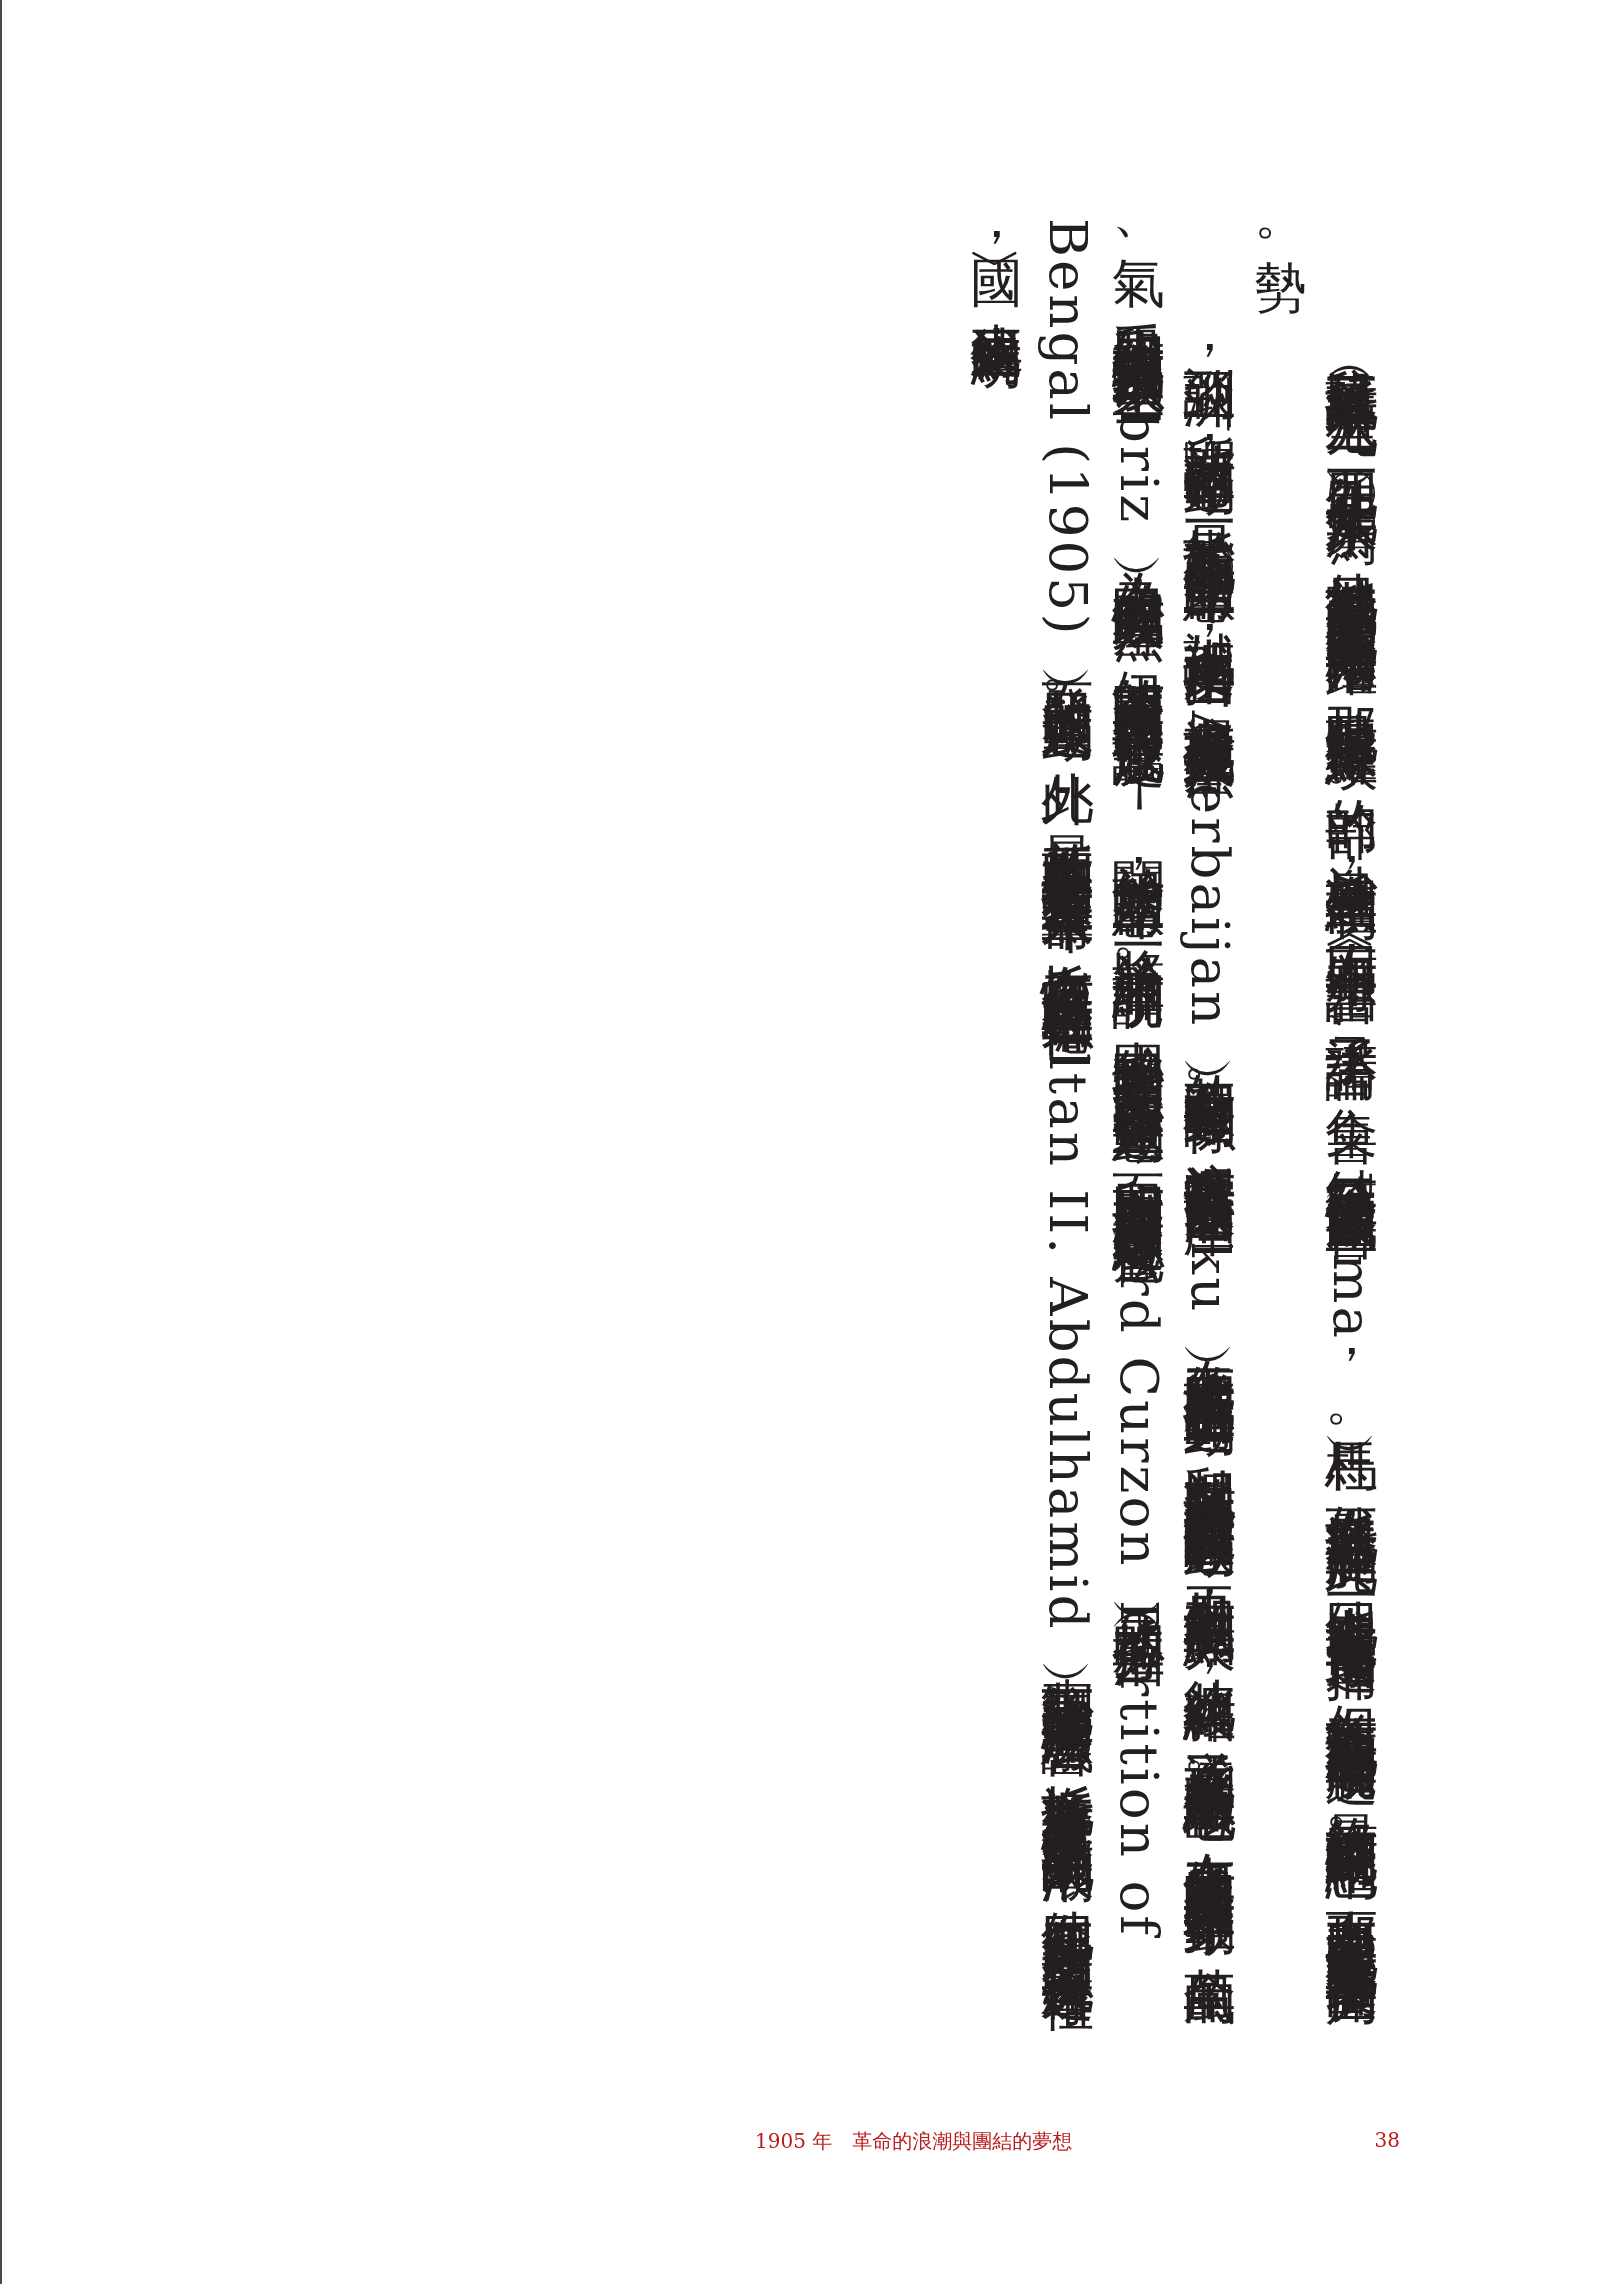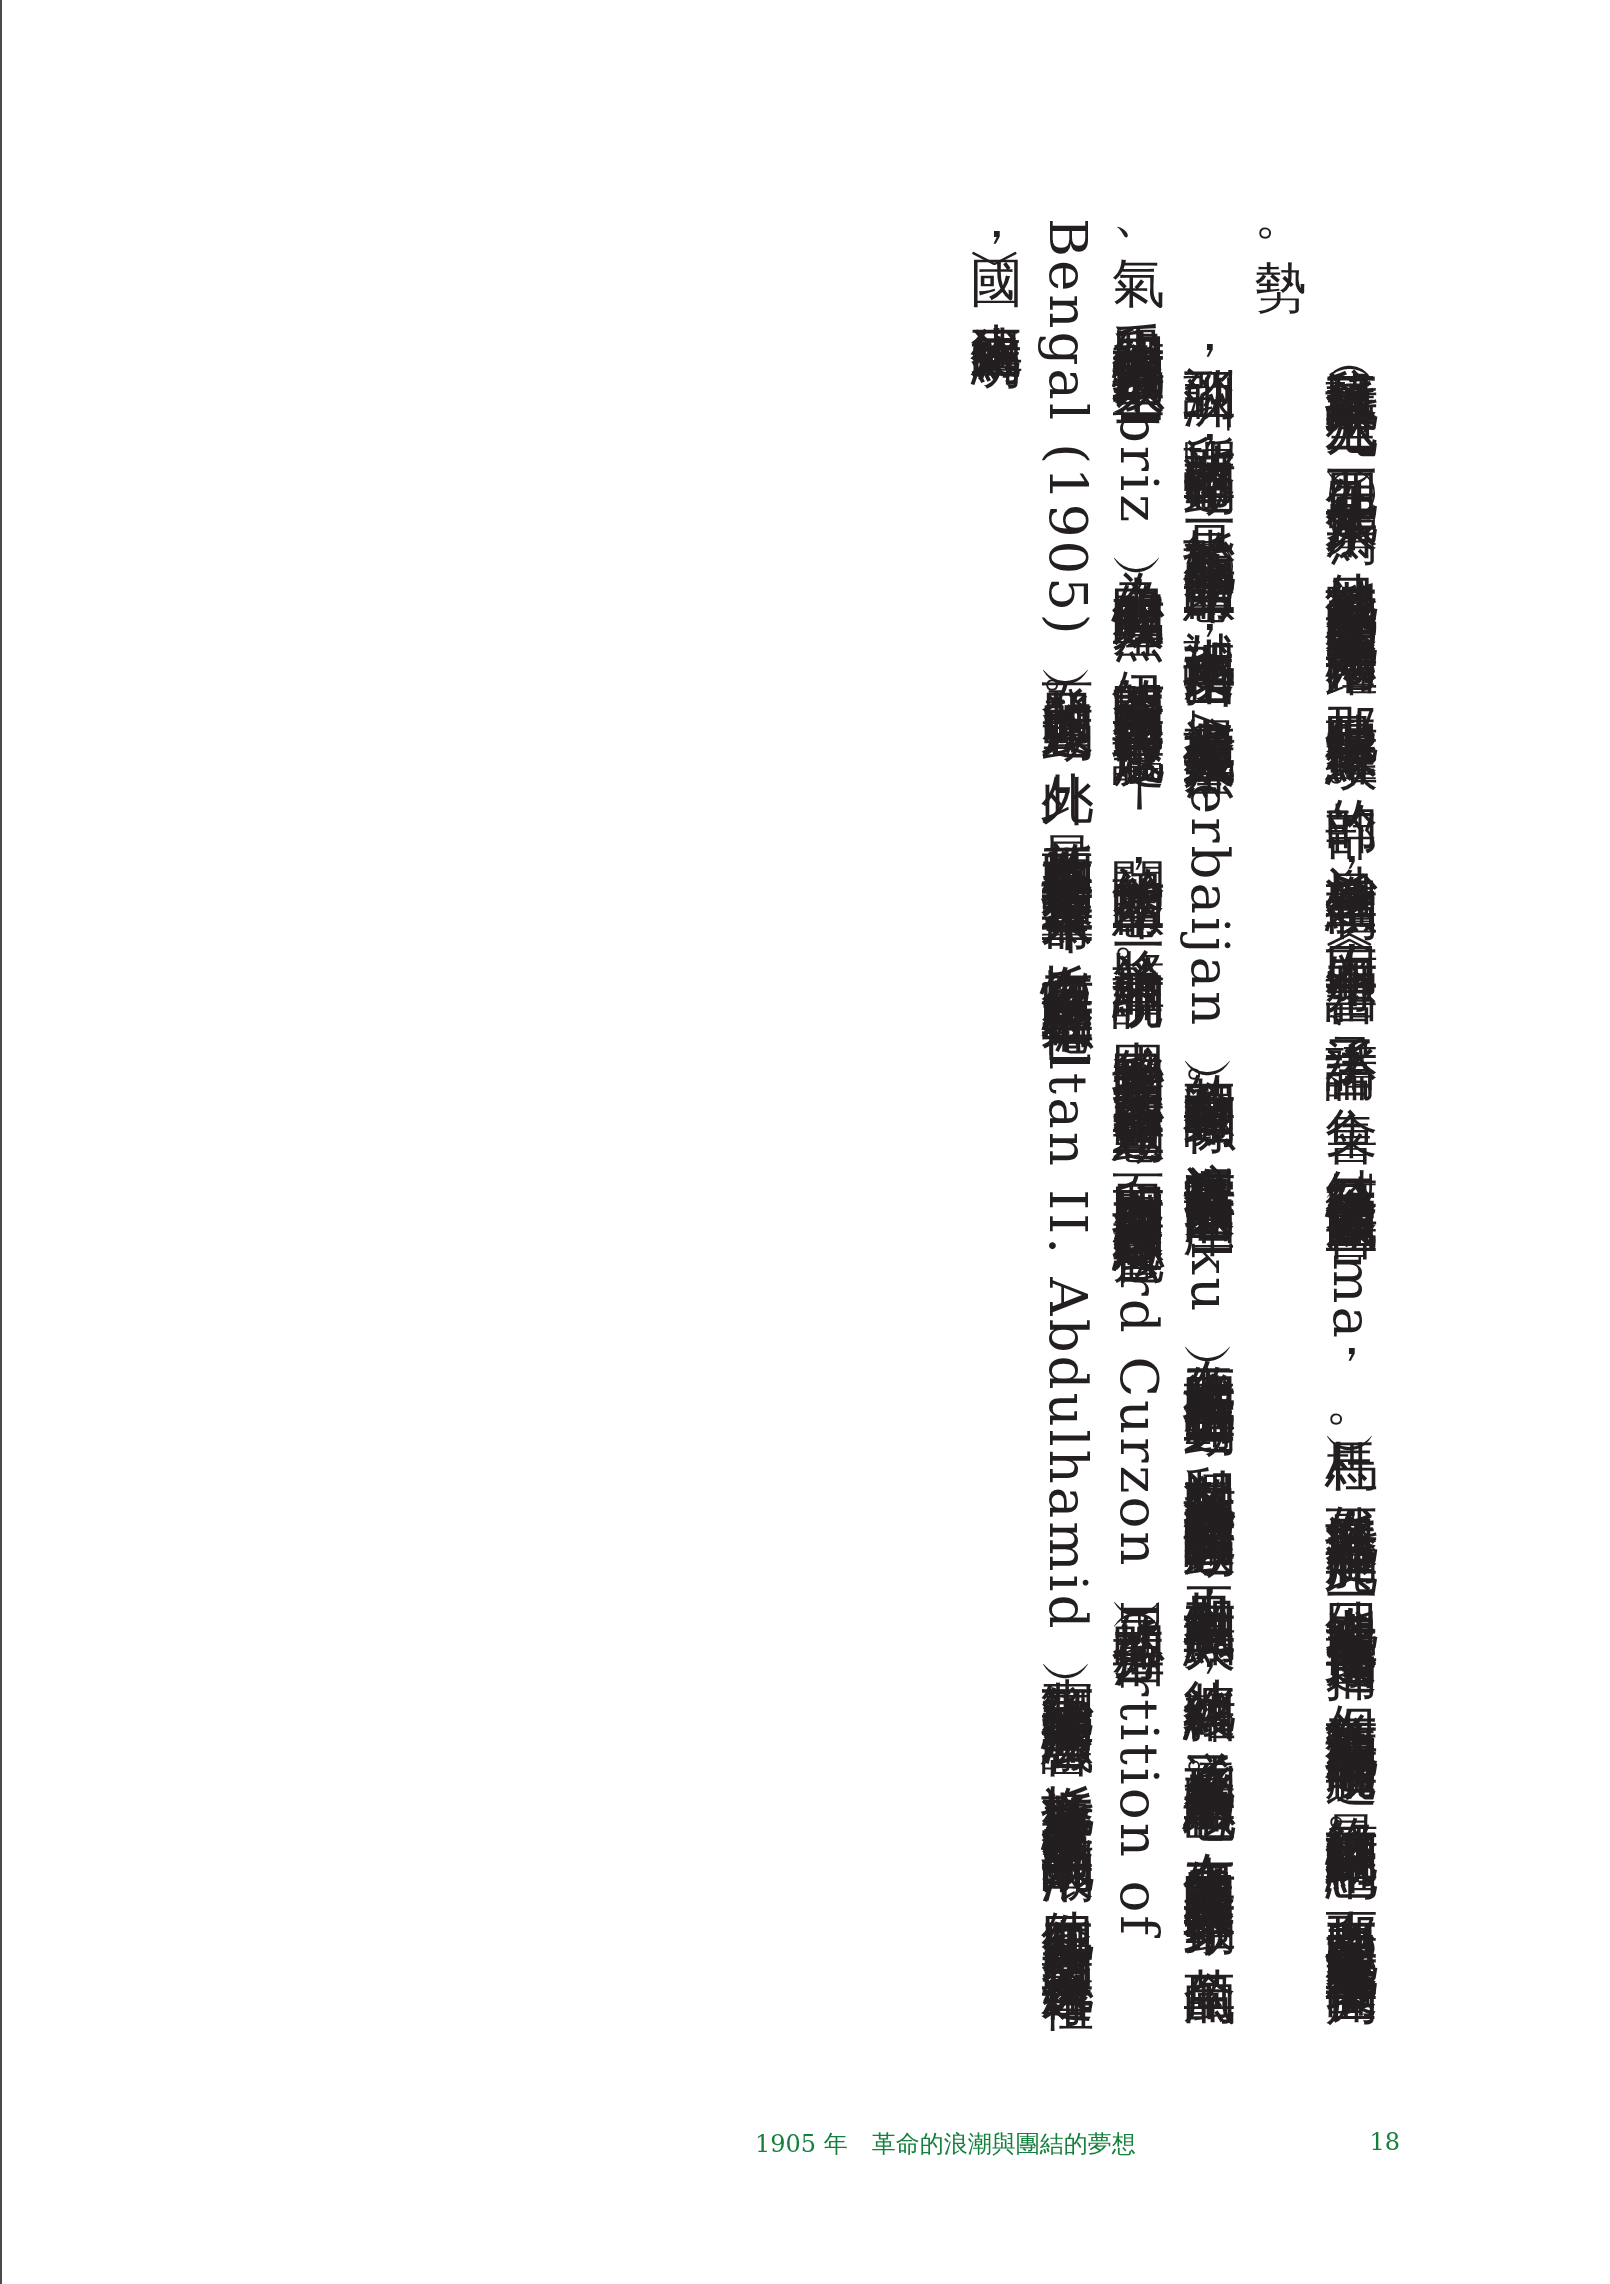--- a/index.html
+++ b/index.html
@@ -42,22 +42,22 @@
   .body-text p.indent {
     text-indent: 2em;
   }
   .footer {
     position: absolute;
     top: 2128px;
     left: 755px;
     width: 645px;
     height: 40px;
     font-family: "DejaVu Serif", "Liberation Serif", serif;
-    font-size: 24px;
-    color: #15803d;
+    font-size: 20px;
+    color: #b91c1c;
   }
   .footer .running-head {
     position: absolute;
     left: 0;
     top: 0;
     white-space: pre;
   }
   .footer .page-number {
     position: absolute;
     right: 0;
@@ -69,14 +69,14 @@
 
 <div class="page-border"></div>
 
 <div class="body-text">
   <p class="indent">這段話是托洛斯基（一八七九～一九〇四年）在一九〇八年末所寫下。他於日俄戰爭失利之際的一九〇五年革命期間極為活躍，那時他是聖彼得堡蘇維埃＊的幹部。沙皇希望延續體制，因而頒布《十月詔書》，承諾了言論、集會、結社等公民自由與成立國會（Duma，杜馬）。然而托洛斯基並不滿足於此，他因進一步號召革命而遭當局逮捕，但在前往流放地西伯利亞的途中脫逃，最終顛沛流離來到了維也納。上面那段文字是他眼中一九〇五年革命後的世界局勢。</p>
   <p class="indent">談到亞洲，所謂「波斯」的革命運動，是指始於一九〇五年的伊朗立憲革命。誠如上述文字所指出，這場革命與俄屬亞塞拜然（Azerbaijan）的革命運動有連動關係。這裡有當時世界最大的油田巴庫（Baku）在內的工業城市所催生出的勞工運動，和以混雜的多民族社會為背景所醞釀的民族運動，再加上君主制的搧風點火，彼此複雜糾結，遂成了名副其實的革命核心地區。在來自伊朗的眾多跨國工人及革命家推動下，革命的風氣、手段和組織方式傳播到以大不里士（Tabriz）為中心的伊朗屬亞塞拜然，伊朗的革命家亦在高加索一帶尋找庇護處。†關於伊朗立憲革命，將於第一章詳細說明。中國的變動指的是孫文等人的革命與立憲運動，而印度方面則是指反對印度總督寇松（Lord Curzon）的孟加拉分治（Partition of Bengal (1905)）而發起的印度人運動。此外，最新的土耳其革命則是指青年土耳其黨人革命，旨在恢復蘇丹阿卜杜勒哈米德二世（Sultan II. Abdulhamid）專制統治下遭凍結的憲法和議會。托洛斯基親身經歷了這一段革命與動亂的浪潮。他在同年四月所寫的文章〈源遠流長之吾等祖國〉，表述得更為鮮明：</p>
 </div>
 
 <div class="footer">
   <span class="running-head">1905 年　革命的浪潮與團結的夢想</span>
-  <span class="page-number">18</span>
+  <span class="page-number">38</span>
 </div>
 
 </body></html>

